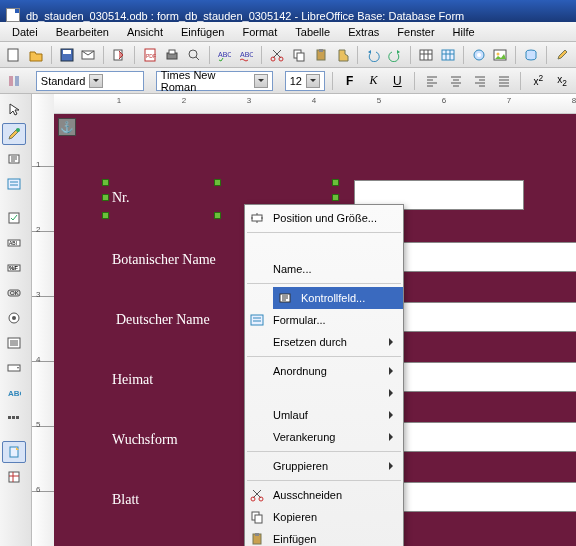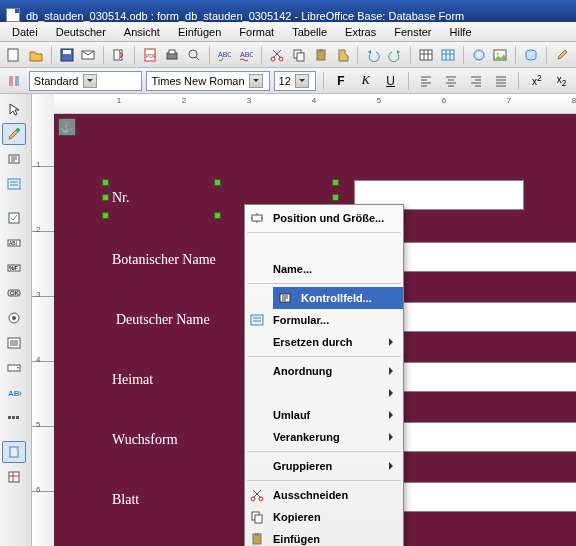--- a/index.html
+++ b/index.html
@@ -10,21 +10,21 @@
 .titlebar .doc-icon::after { content:""; position:absolute; top:0; right:0; width:4px; height:4px; background:#2b5db8; }
 .titlebar span.t { font-size: 11px; }
 
 .menubar { height: 20px; background: linear-gradient(#f7f7f7,#e6e6e6); border-bottom: 1px solid #bbb; display: flex; align-items: center; padding: 0 4px; gap: 2px; }
 .menubar .m { padding: 2px 8px; cursor: default; }
 
 .toolbar { height: 26px; background: linear-gradient(#f5f5f5,#e0e0e0); border-bottom: 1px solid #bbb; display: flex; align-items: center; padding: 0 4px; gap: 2px; }
 .tb-btn { width: 22px; height: 22px; display: flex; align-items: center; justify-content: center; border: 1px solid transparent; border-radius: 2px; cursor: default; }
 .tb-sep { width: 1px; height: 18px; background: #bbb; margin: 0 3px; }
 .formatbar { height: 26px; background: linear-gradient(#f5f5f5,#e0e0e0); border-bottom: 1px solid #bbb; display: flex; align-items: center; padding: 0 4px; gap: 4px; }
-.combo { height: 20px; background: #fff; border: 1px solid #7a9ac9; display: flex; align-items: center; padding: 0 4px; font-size: 11px; }
+.combo { height: 20px; background: #fff; border: 1px solid #7a9ac9; display: flex; align-items: center; padding: 0 4px; font-size: 11px; margin-left: 8px; }
 .combo .dd { margin-left: 4px; width: 14px; height: 14px; background: linear-gradient(#e8e8e8,#ccc); border: 1px solid #999; display:flex; align-items:center; justify-content:center; }
 .combo .dd::after { content:""; border:3px solid transparent; border-top-color:#333; margin-top:3px; }
 
 .workspace { display: flex; height: calc(546px - 22px - 20px - 26px - 26px); }
 .left-toolbox { width: 32px; background: linear-gradient(90deg,#f5f5f5,#e2e2e2); border-right: 1px solid #bbb; display: flex; flex-direction: column; padding: 4px 2px; gap: 3px; }
 .lt-btn { width: 24px; height: 22px; border: 1px solid transparent; display:flex; align-items:center; justify-content:center; border-radius:2px; position:relative; }
 .lt-btn.active { border-color:#5a7fb8; background:#d8e4f7; }
 
 .ruler-col { width: 22px; background: #fff; border-right: 1px solid #ccc; }
 .vruler { width: 22px; height: 100%; background: linear-gradient(90deg,#fff,#eee); position: relative; font-size:8px; color:#555; }
@@ -34,40 +34,40 @@
 .hruler { height: 20px; background: linear-gradient(#fff,#eee); border-bottom:1px solid #ccc; display:flex; align-items:flex-end; padding-left:8px; position:relative; font-size:8px; color:#555; }
 .hruler .lab { position:absolute; bottom:8px; transform:translateX(-50%); }
 
 .form-canvas { flex:1; background:#6b1a3d; position:relative; overflow:hidden; }
 .anchor { position:absolute; top:4px; left:4px; width:18px; height:18px; background:#888; border:1px solid #444; display:flex; align-items:center; justify-content:center; color:#fff; font-size:11px; }
 .field-label { position:absolute; color:#fff; font-family:"Times New Roman",serif; font-size:14px; }
 .sel-handle { position:absolute; width:7px; height:7px; background:#6bbf3a; border:1px solid #2a6b10; }
 .field-input { position:absolute; background:#fff; border:1px solid #888; height:30px; }
 
 .ctx-menu { position:absolute; top:195px; left:245px; width:160px; background:linear-gradient(#fafafa,#f0f0f0); border:1px solid #888; box-shadow:2px 2px 6px rgba(0,0,0,.3); padding:2px 0; }
-.ctx-item { display:flex; align-items:center; height:22px; padding:0 6px 0 2px; gap:6px; position:relative; font-size:11px;font-weight:bold; }
+.ctx-item { display:flex; align-items:center; height:22px; padding:0 6px 0 2px; gap:6px; position:relative; font-size:11px; }
 .ctx-item .ci-icon { width:20px; height:18px; display:flex; align-items:center; justify-content:center; }
 .ctx-item .ci-label { flex:1; white-space:nowrap; }
 .ctx-item.hl { background:#3a6abf; color:#fff;margin-left:28px; }
 .ctx-item .arrow::after { content:""; border:4px solid transparent; border-left-color:#333; position:absolute; right:6px; top:7px; }
 .ctx-sep { height:1px; background:#ccc; margin:3px 2px; }
 
 svg { display:block; }
 </style>
 </head>
 <body>
 
 <div class="titlebar">
   <div class="doc-icon"></div>
   <span class="t">db_stauden_030514.odb : form_db_stauden_0305142 - LibreOffice Base: Database Form</span>
 </div>
 
 <div class="menubar">
   <div class="m"><span>Datei</span></div>
-  <div class="m"><span>Deutscher</span></div>
+  <div class="m"><span>Bearbeiten</span></div>
   <div class="m"><span>Ansicht</span></div>
   <div class="m"><span>Einfügen</span></div>
   <div class="m"><span>Format</span></div>
   <div class="m"><span>Tabelle</span></div>
   <div class="m"><span>Extras</span></div>
   <div class="m"><span>Fenster</span></div>
   <div class="m"><span>Hilfe</span></div>
 </div>
 
 <div class="toolbar">

